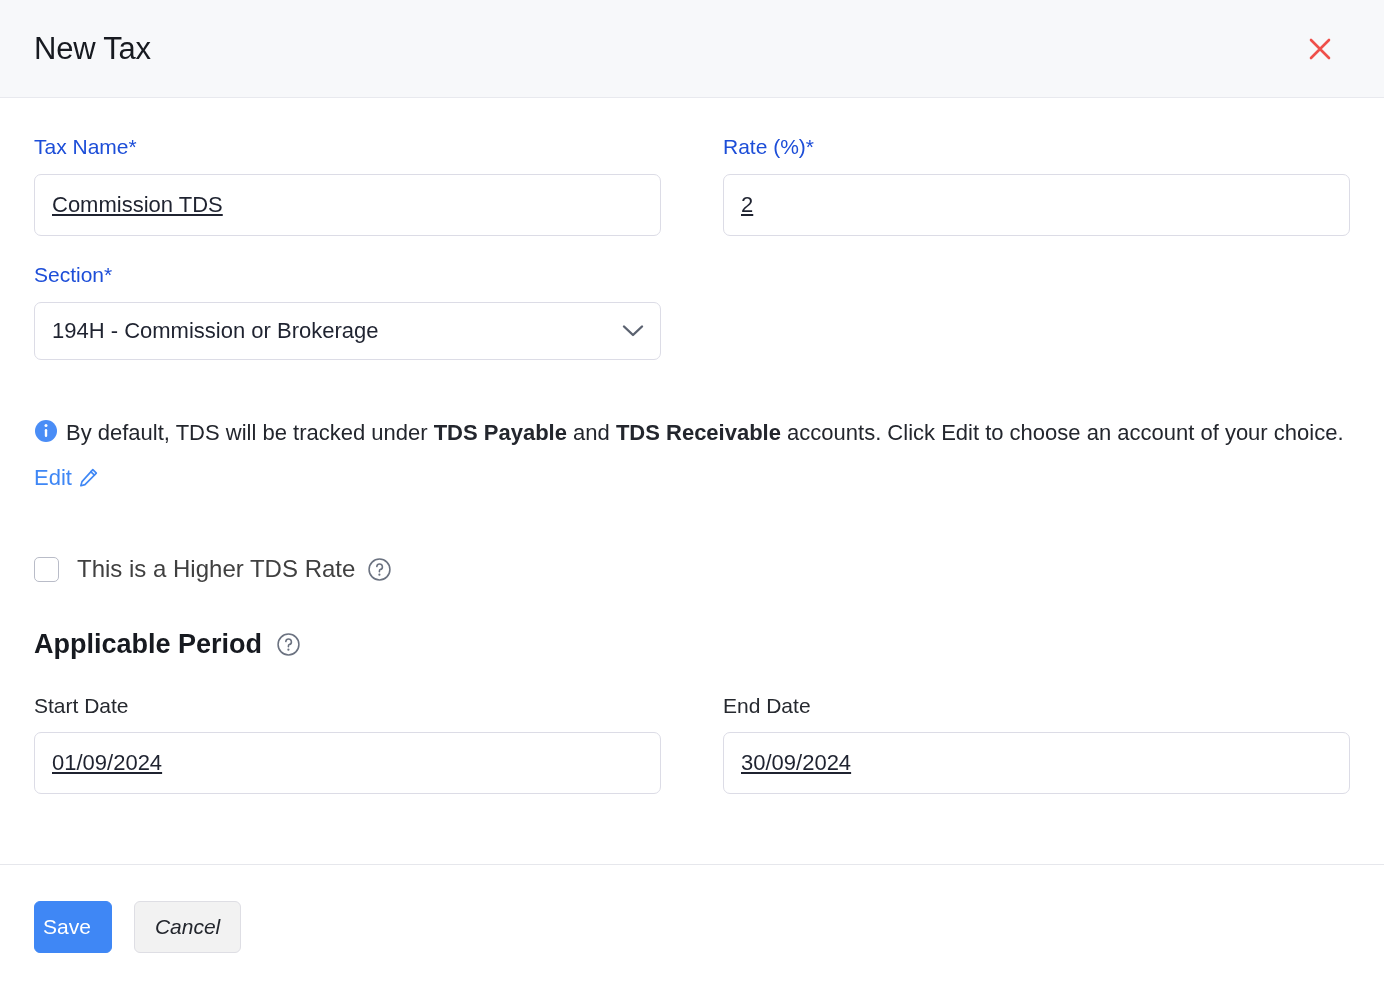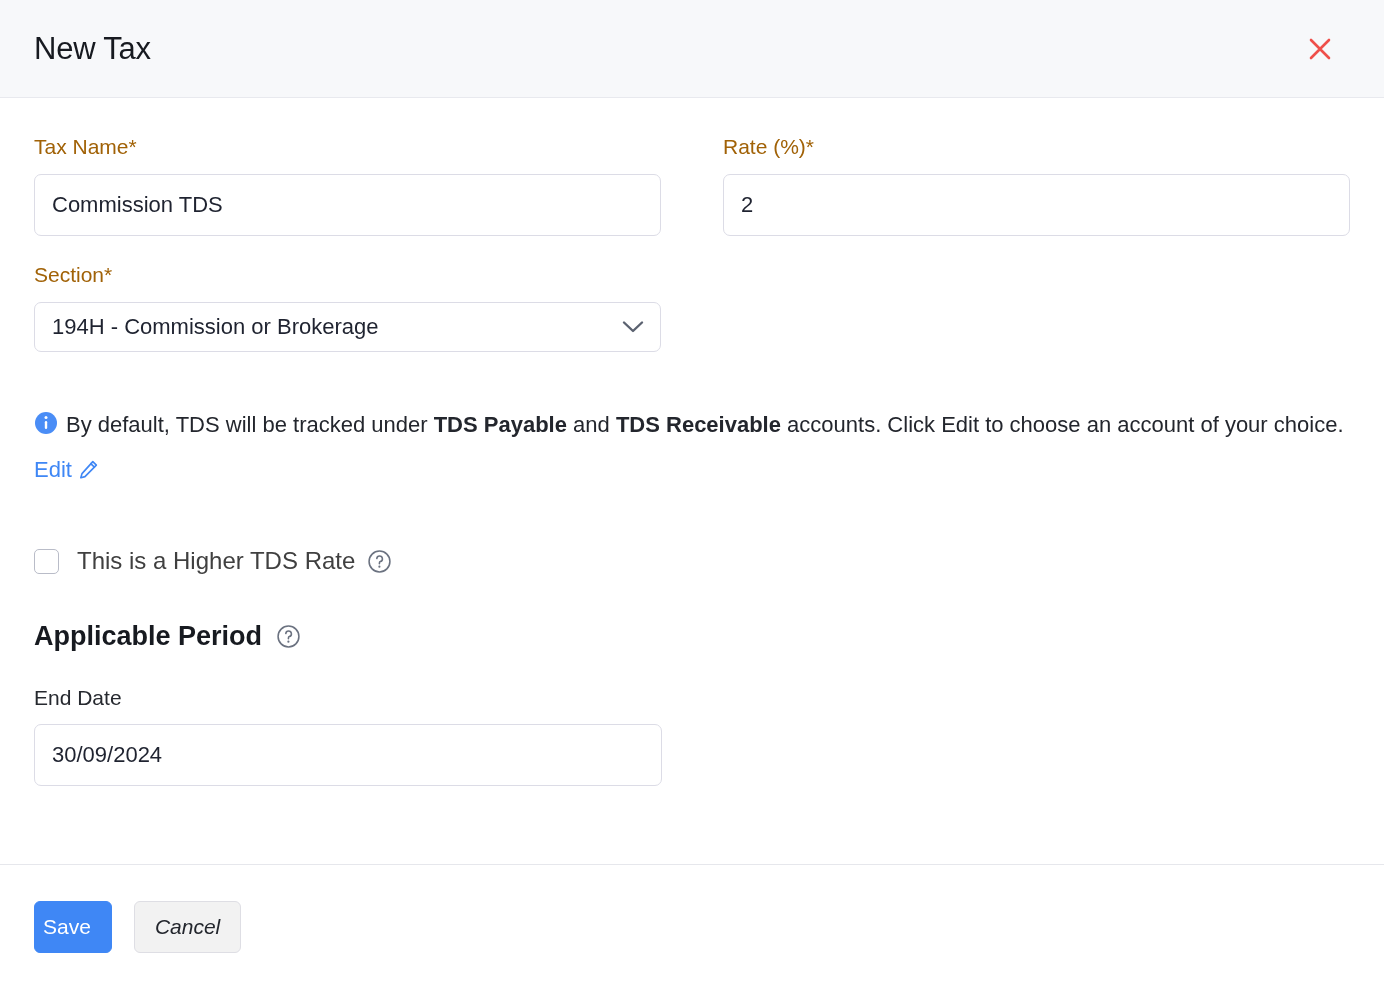--- a/index.html
+++ b/index.html
@@ -67,40 +67,41 @@
   .col {
     width: 628px;
   }
 
   .field-label {
     font-size: 21px;
     line-height: 26px;
     margin-bottom: 14px;
     font-weight: 400;
   }
-  .field-label.required { color: #a16207; }
+  .field-label.required { color: #1d4ed8; }
 
   .text-input {
     width: 100%;
     height: 62px;
     border: 1px solid #dcdce6;
     border-radius: 7px;
     background: #ffffff;
     font-family: "Liberation Sans", sans-serif;
     font-size: 22px;
     color: #1f2330;
     padding: 0 17px;
     outline: none;
+    text-decoration: underline;
   }
   .text-input::placeholder { color: #9b9fae; }
 
   .select-wrap { position: relative; width: 100%; }
   .select-input {
     width: 100%;
-    height: 50px;
+    height: 58px;
     border: 1px solid #dcdce6;
     border-radius: 7px;
     background: #ffffff;
     font-size: 22px;
     color: #1f2330;
     padding: 0 48px 0 17px;
     display: flex;
     align-items: center;
     cursor: pointer;
     user-select: none;
@@ -302,20 +303,24 @@
         <svg width="25" height="25" viewBox="0 0 24 24" fill="none">
           <circle cx="12" cy="12" r="10" stroke="#6b7280" stroke-width="1.5"></circle>
           <path d="M9.4 9.2 a2.7 2.7 0 1 1 3.4 2.9 c-0.7 0.25 -0.9 0.8 -0.9 1.5 v0.5" stroke="#6b7280" stroke-width="1.5" stroke-linecap="round"></path>
           <circle cx="11.9" cy="17" r="1.05" fill="#6b7280"></circle>
         </svg>
       </span>
     </div>
 
     <div class="row">
       <div class="col">
+        <div class="date-label">Start Date</div>
+        <input class="text-input" type="text" value="01/09/2024" style="">
+      </div>
+      <div class="col">
         <div class="date-label">End Date</div>
         <input class="text-input" type="text" value="30/09/2024" style="">
       </div>
     </div>
 
   </div>
 
   <div class="modal-footer">
     <button class="btn btn-primary">Save</button>
     <button class="btn btn-secondary">Cancel</button>

